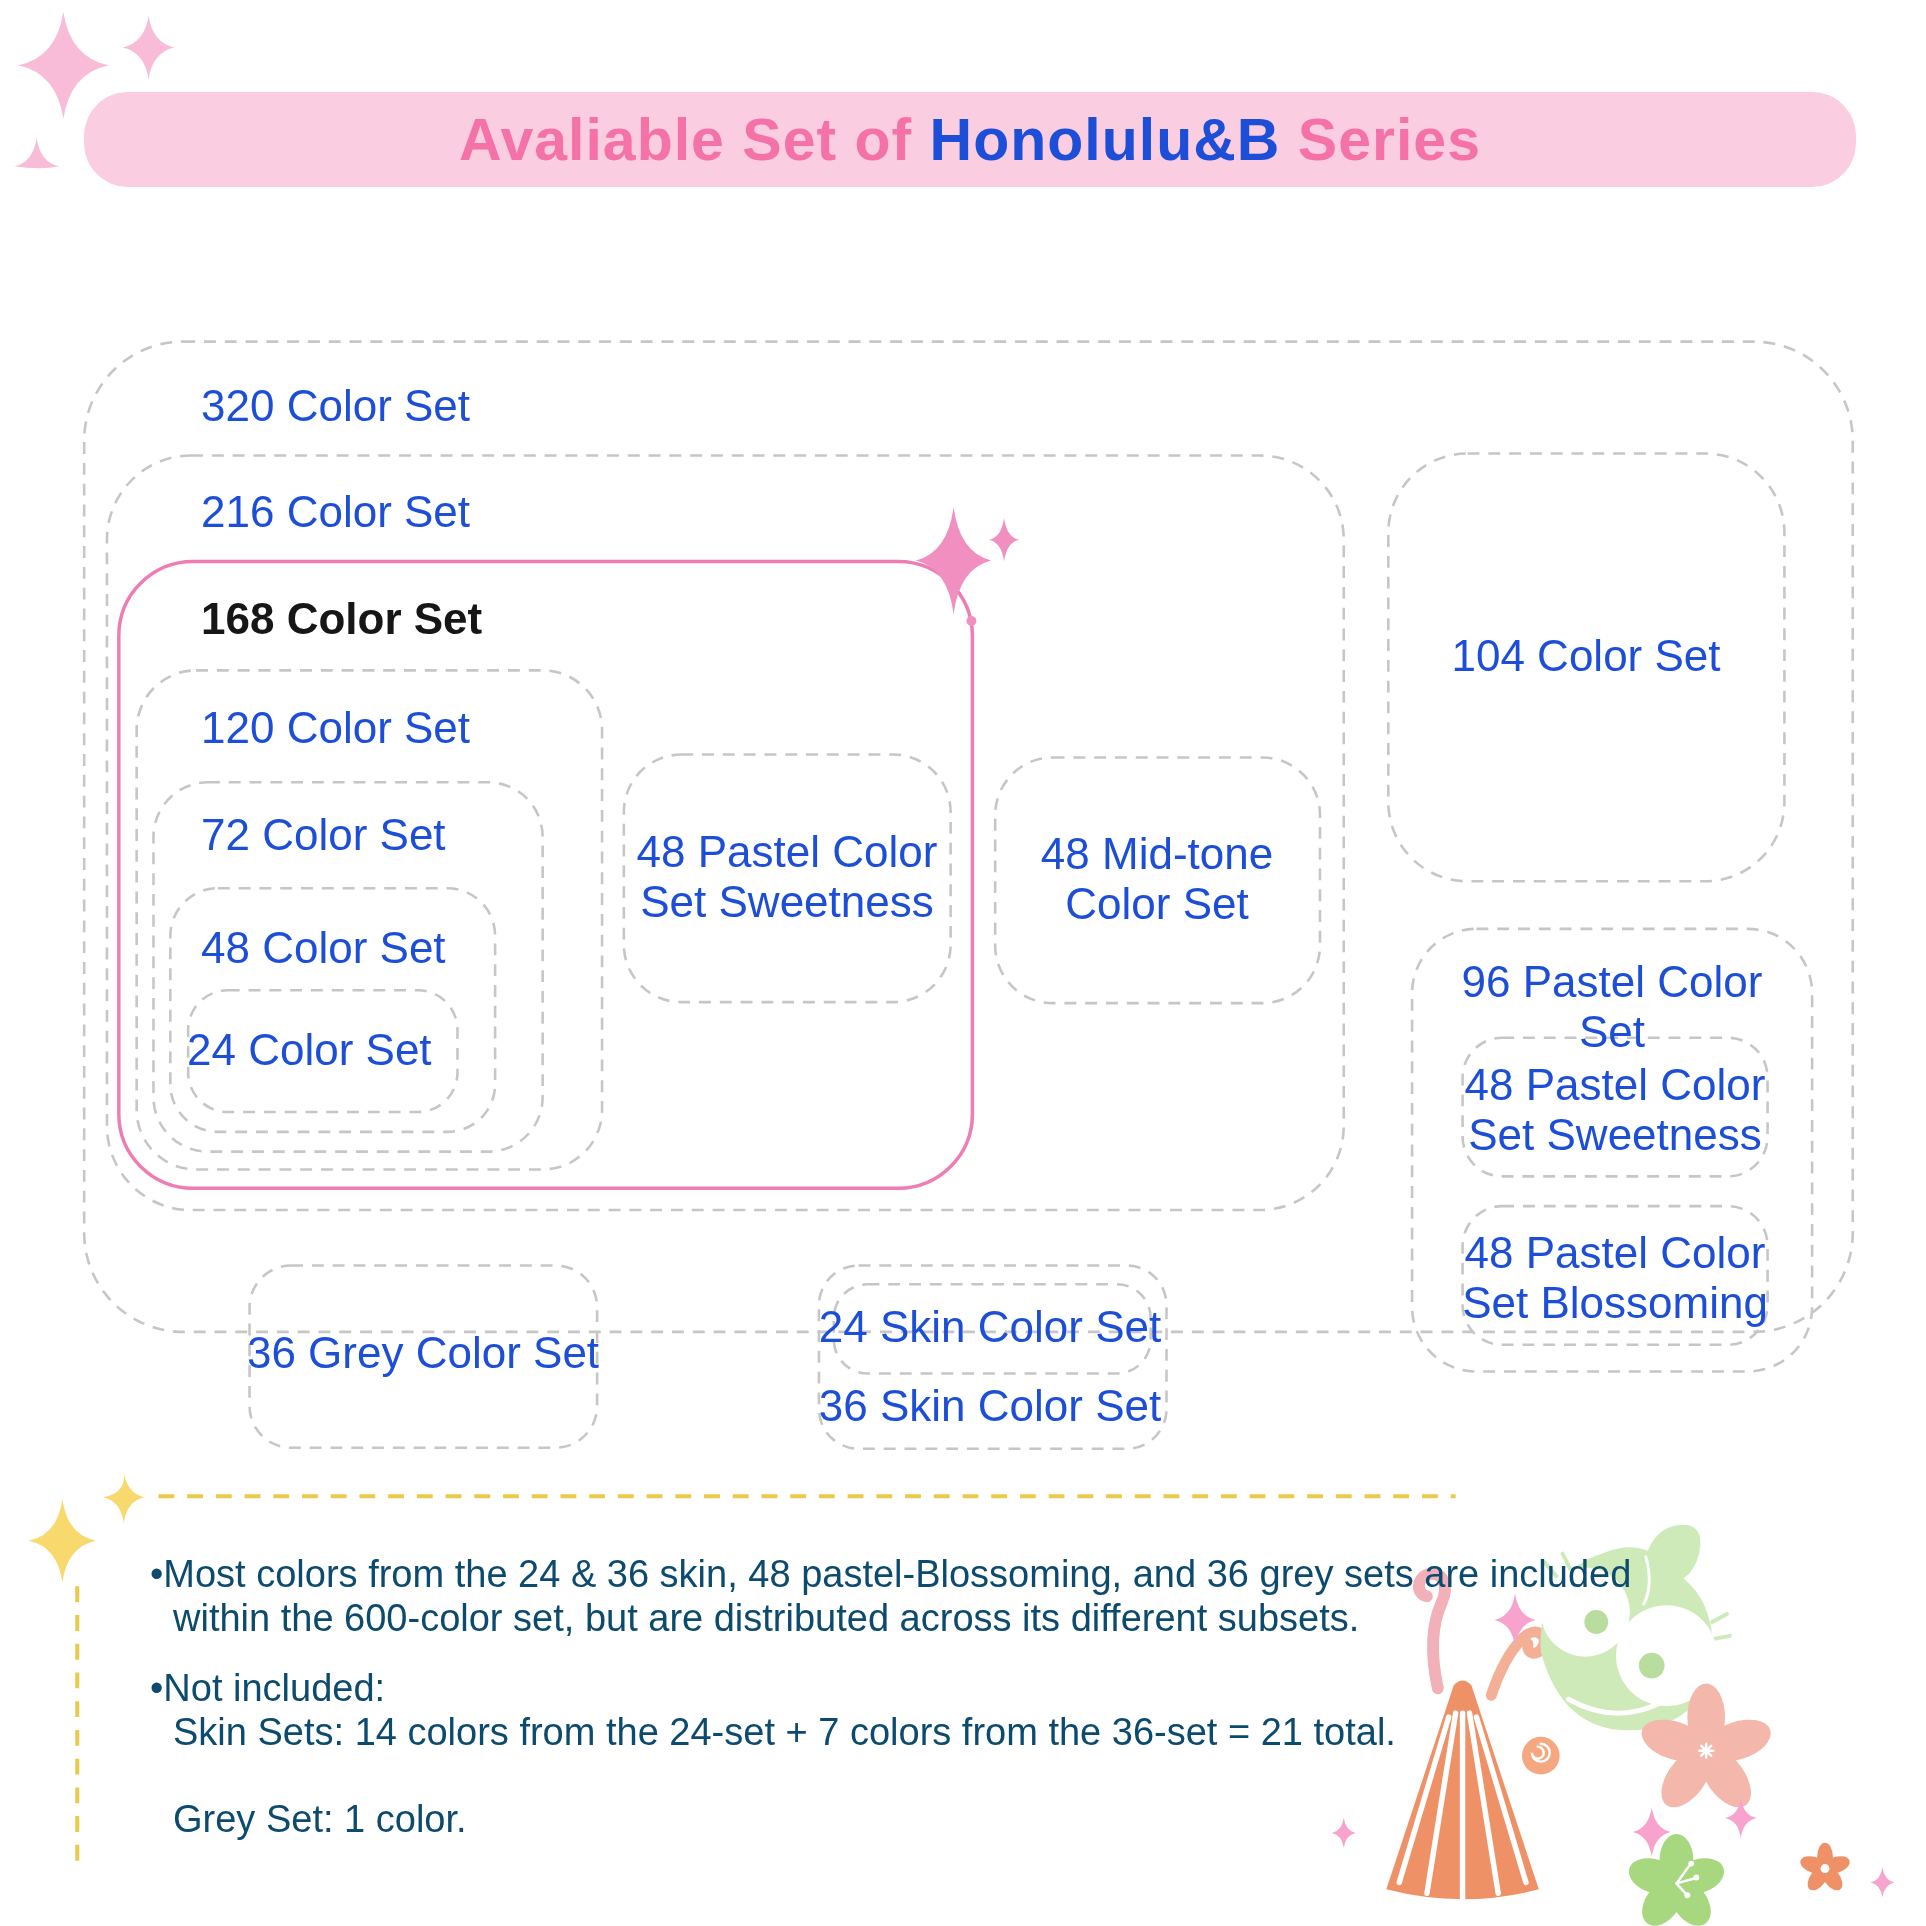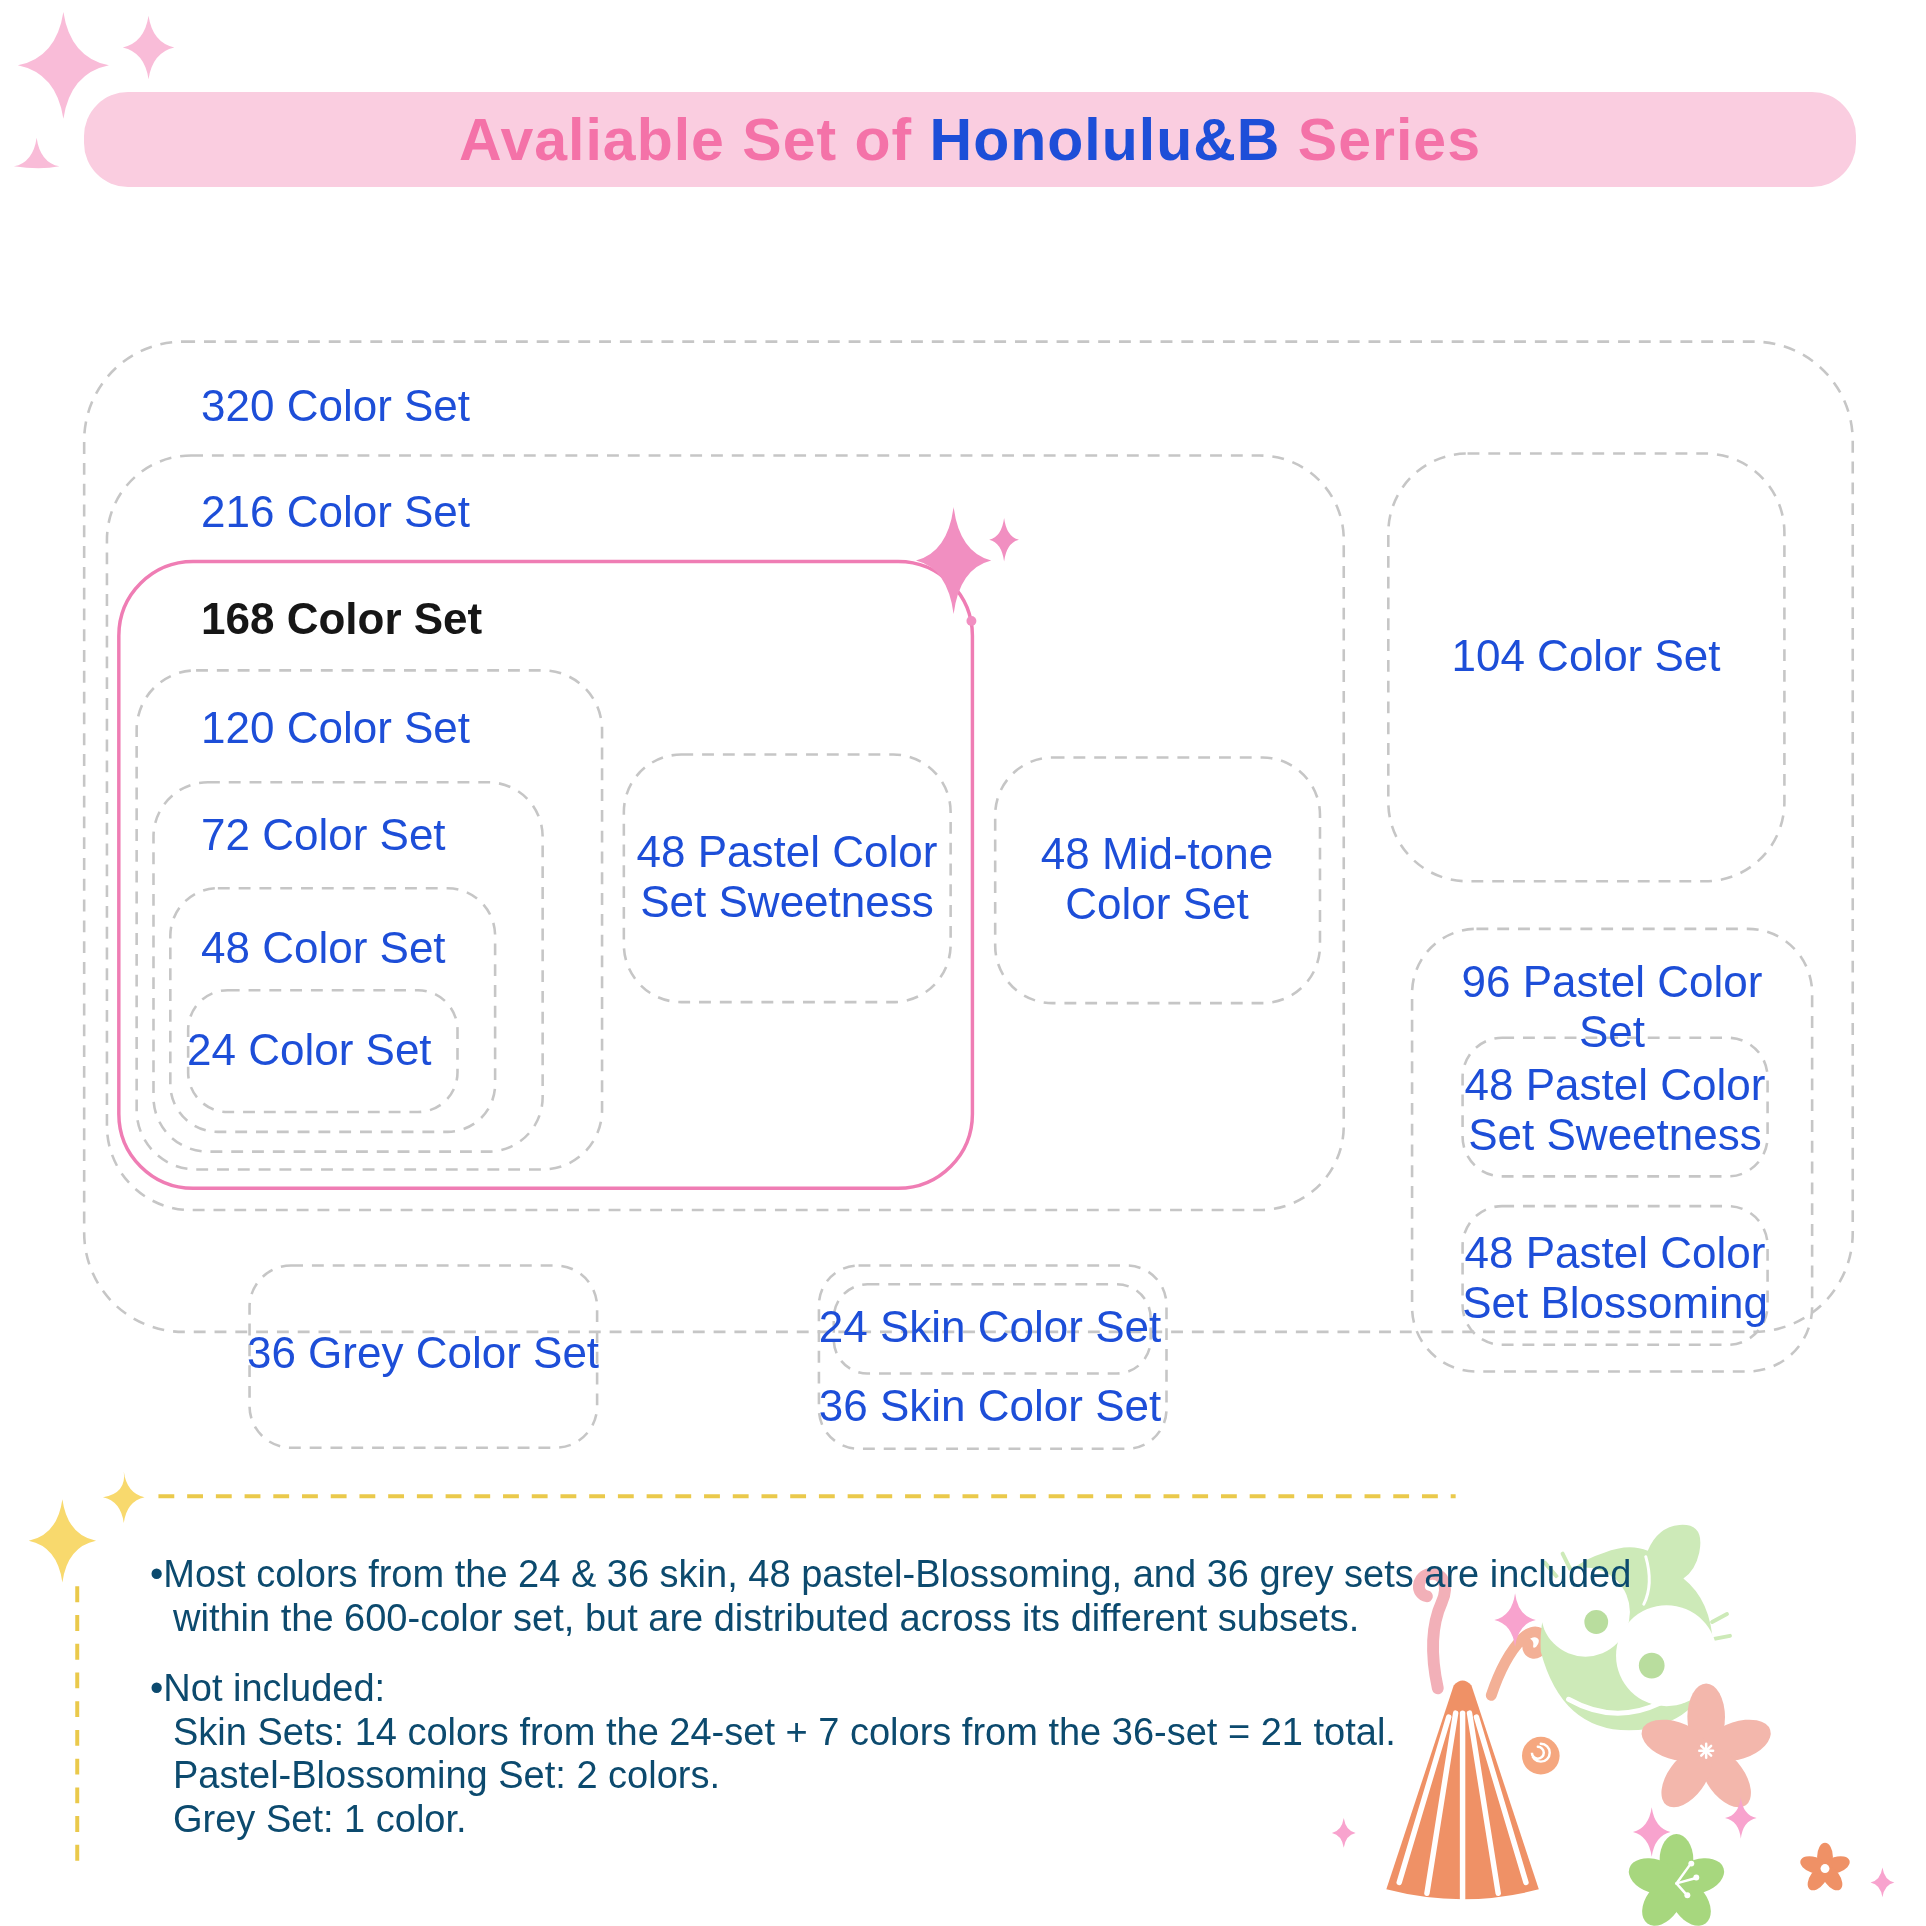--- a/index.html
+++ b/index.html
@@ -191,17 +191,16 @@
   <div class="lbl ctr" style="left:1615px;top:1278px;">48 Pastel Color
 Set Blossoming</div>
   <div class="lbl ctr" style="left:423px;top:1353px;">36 Grey Color Set</div>
   <div class="lbl ctr" style="left:990px;top:1327px;">24 Skin Color Set</div>
   <div class="lbl ctr" style="left:990px;top:1406px;">36 Skin Color Set</div>
 
   <div class="note" style="left:150px;top:1552px;">•Most colors from the 24 &amp; 36 skin, 48 pastel-Blossoming, and 36 grey sets are included</div>
   <div class="note" style="left:173px;top:1596px;">within the 600-color set, but are distributed across its different subsets.</div>
   <div class="note" style="left:150px;top:1666px;">•Not included:</div>
   <div class="note" style="left:173px;top:1710px;">Skin Sets: 14 colors from the 24-set + 7 colors from the 36-set = 21 total.</div>
-  <div class="note" style="left:173px;top:1753px;">Pastel-Blossoming Set: 2 colors.</div>
   <div class="note" style="left:173px;top:1797px;">Grey Set: 1 color.</div>
 
 </div>
 
 
 </body></html>

